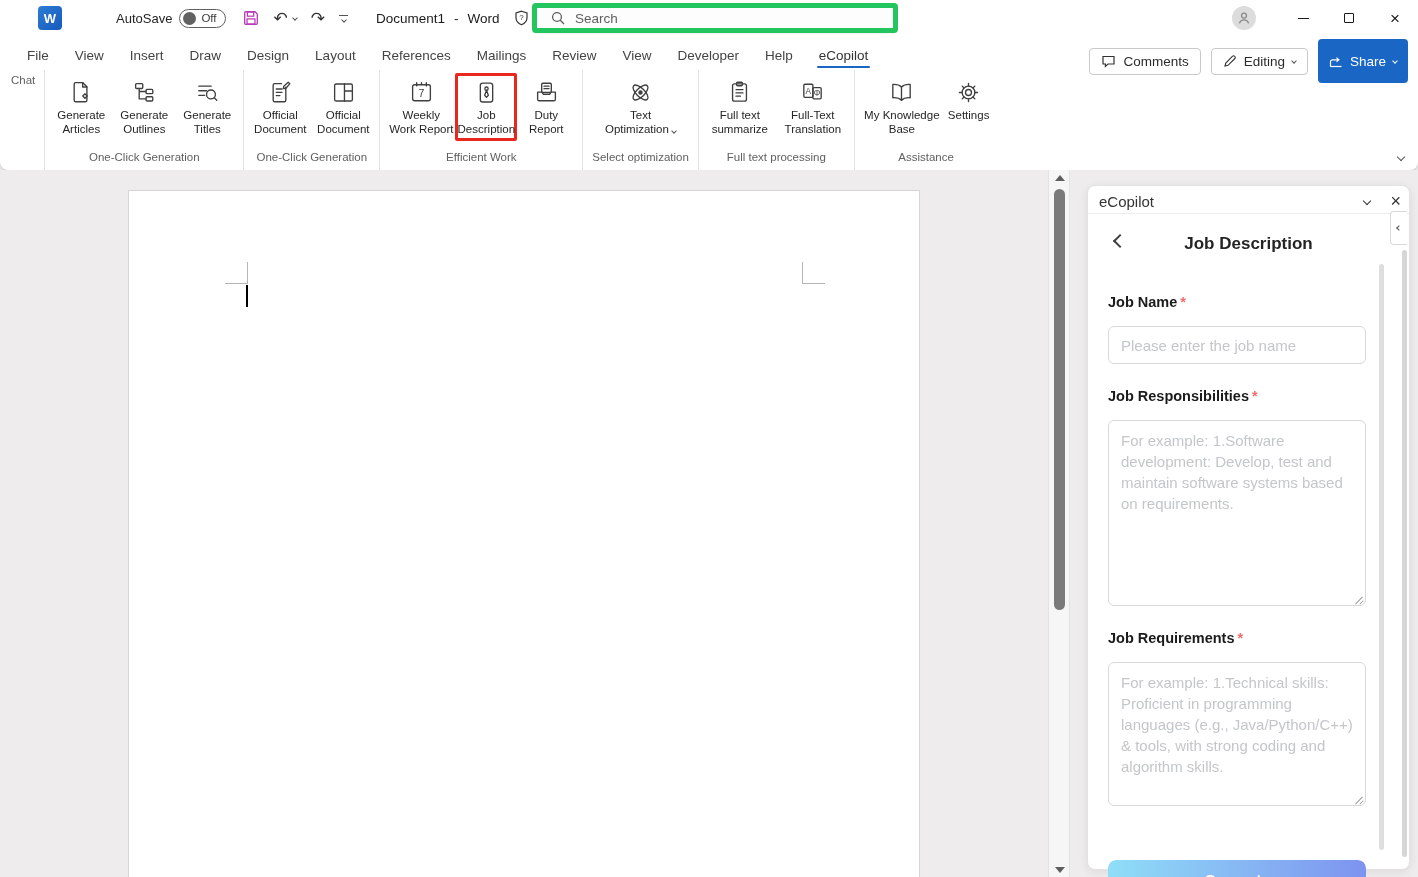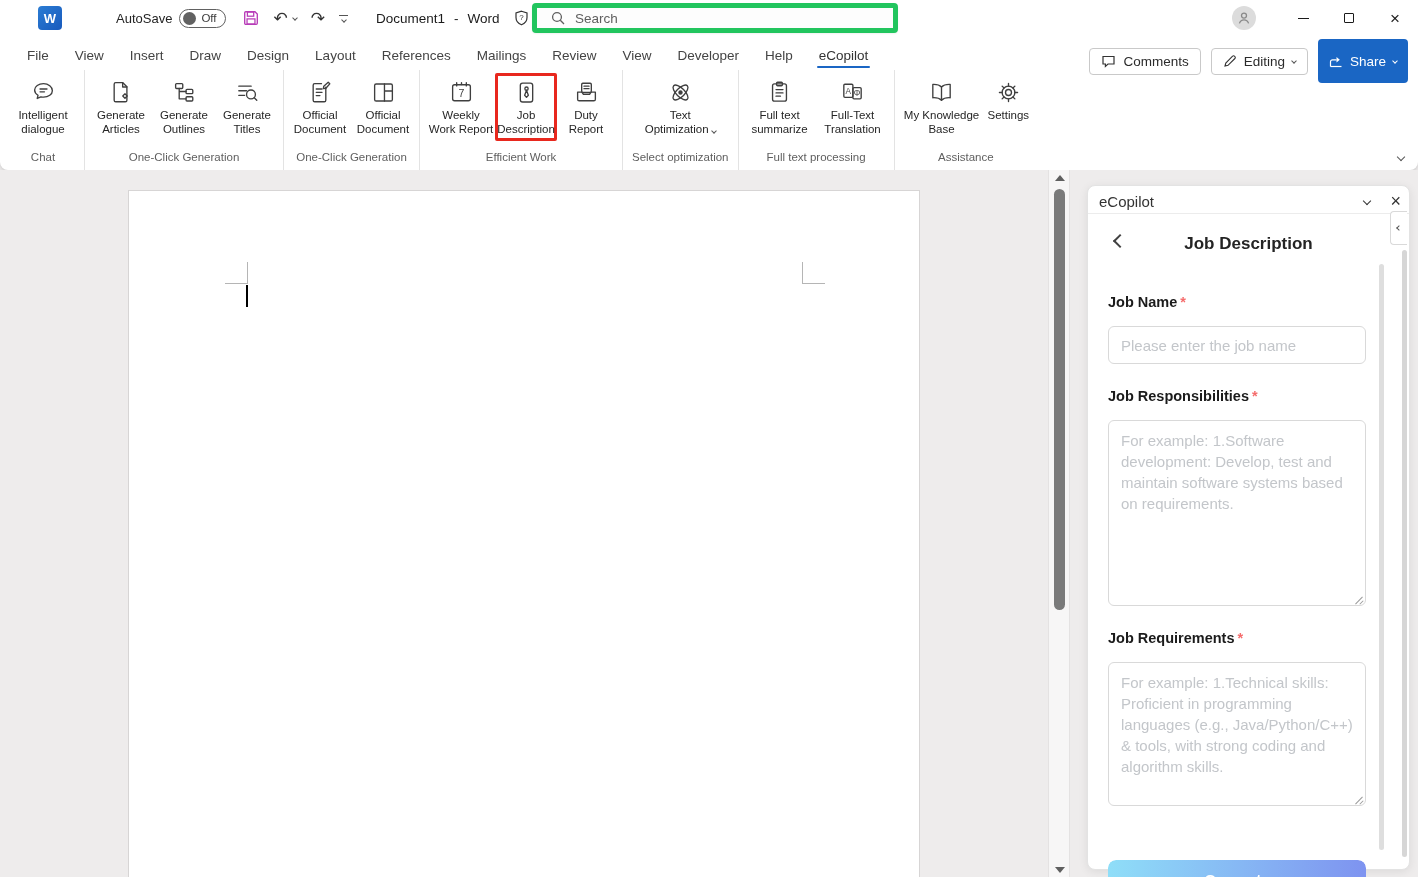--- a/index.html
+++ b/index.html
@@ -197,29 +197,20 @@
           </svg>
           <span>Share</span>
           <span class="chev sm"></span>
         </div>
       </div>
     </div>
 
     <div class="ribbon">
 
       <div class="rgroup">
-        <div class="rbtns">
-          <div class="rbtn bw72">
-            <svg class="ric oicn" viewBox="0 0 28 28">
-              <path d="M14 4.8c-5.1 0-9.2 3-9.2 6.7 0 2.2 1.4 4.1 3.5 5.4l-.8 3.3 3.8-1.7c.9.2 1.8.3 2.7.3 5.1 0 9.2-3 9.2-6.7S19.1 4.8 14 4.8z"></path>
-              <path d="M10.4 10.4h7.2M10.4 13.3h4.6"></path>
-            </svg>
-            <span class="rlbl">Intelligent dialogue</span>
-          </div>
-        </div>
         <div class="glabel">Chat</div>
       </div>
 
       <div class="rgroup">
         <div class="rbtns">
           <div class="rbtn">
             <svg class="ric oicn" viewBox="0 0 28 28">
               <path d="M8 3.8h7.4l4.2 4.3V22a1.6 1.6 0 0 1-1.6 1.6H8A1.6 1.6 0 0 1 6.4 22V5.4A1.6 1.6 0 0 1 8 3.8z"></path>
               <path d="M15.2 3.8v4.5h4.4"></path>
               <path d="M17.6 15.4l2.3 2.3-2.3 2.3-2.3-2.3z"></path>

